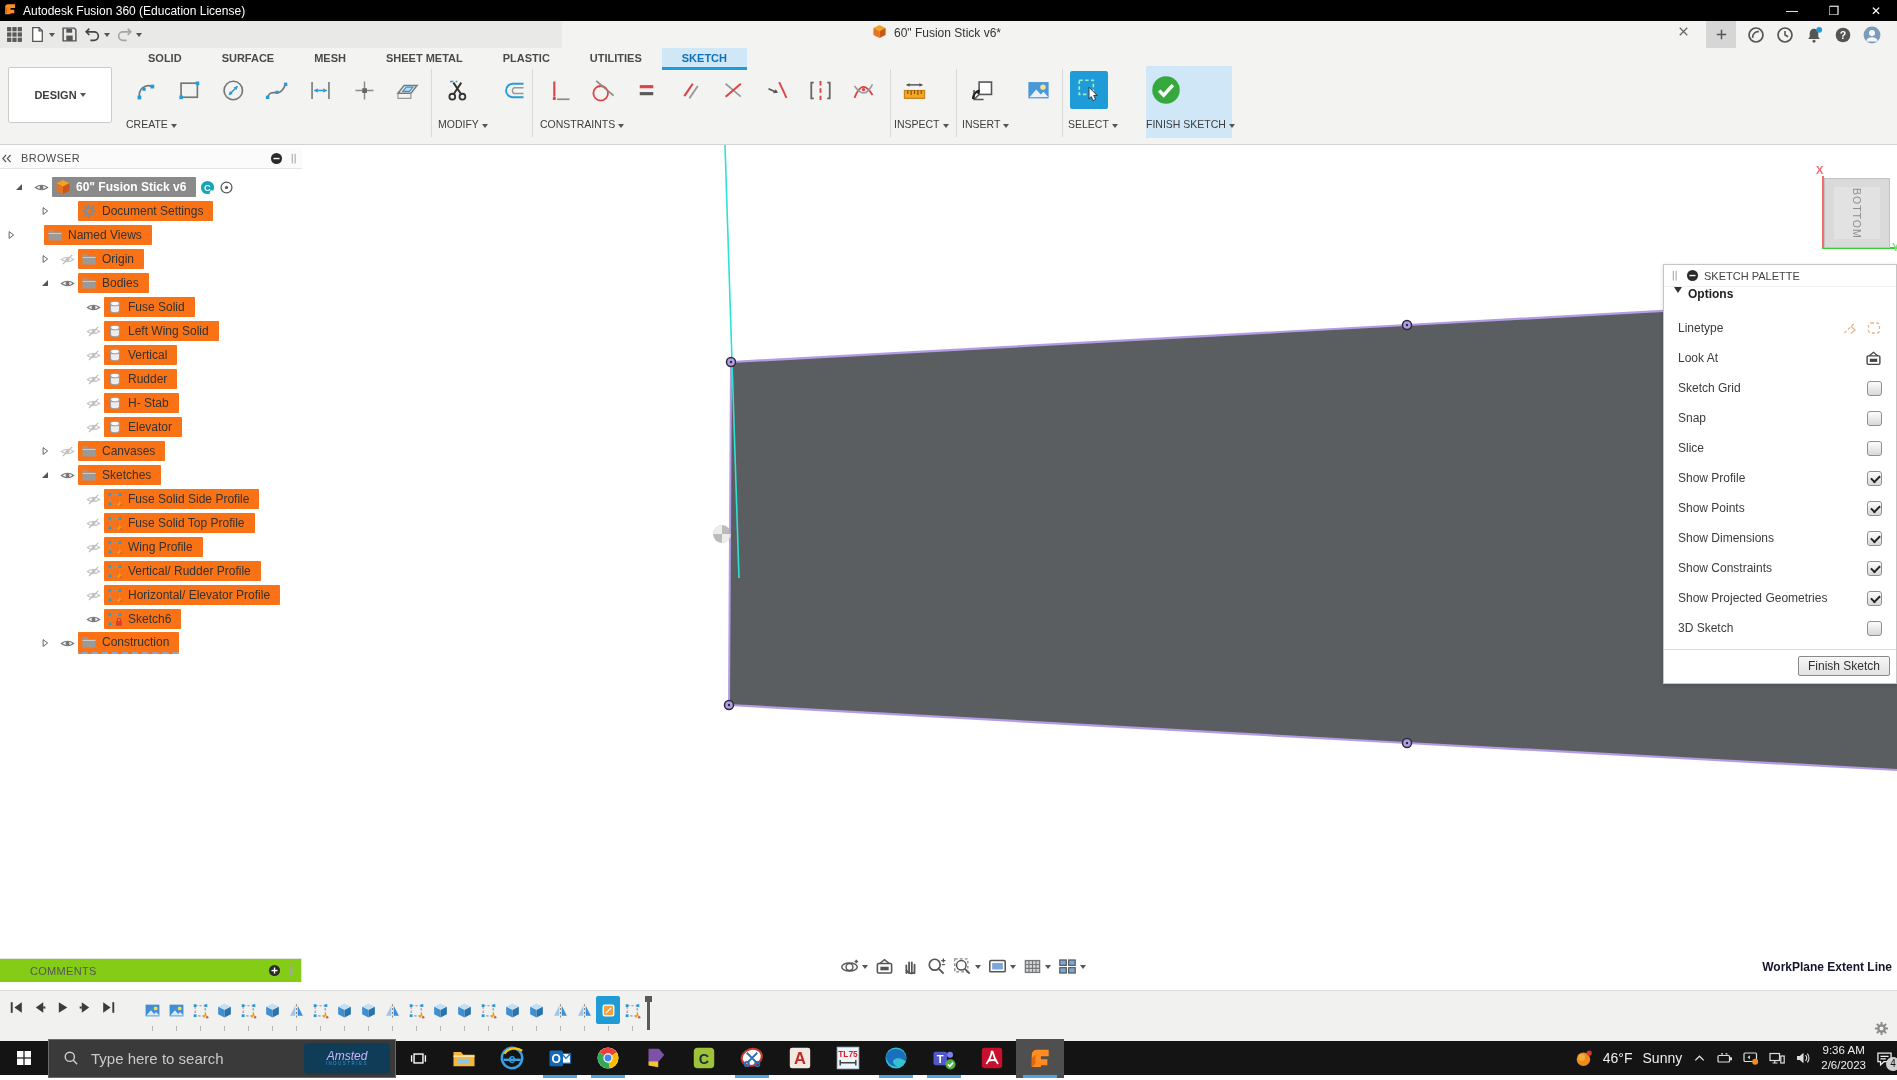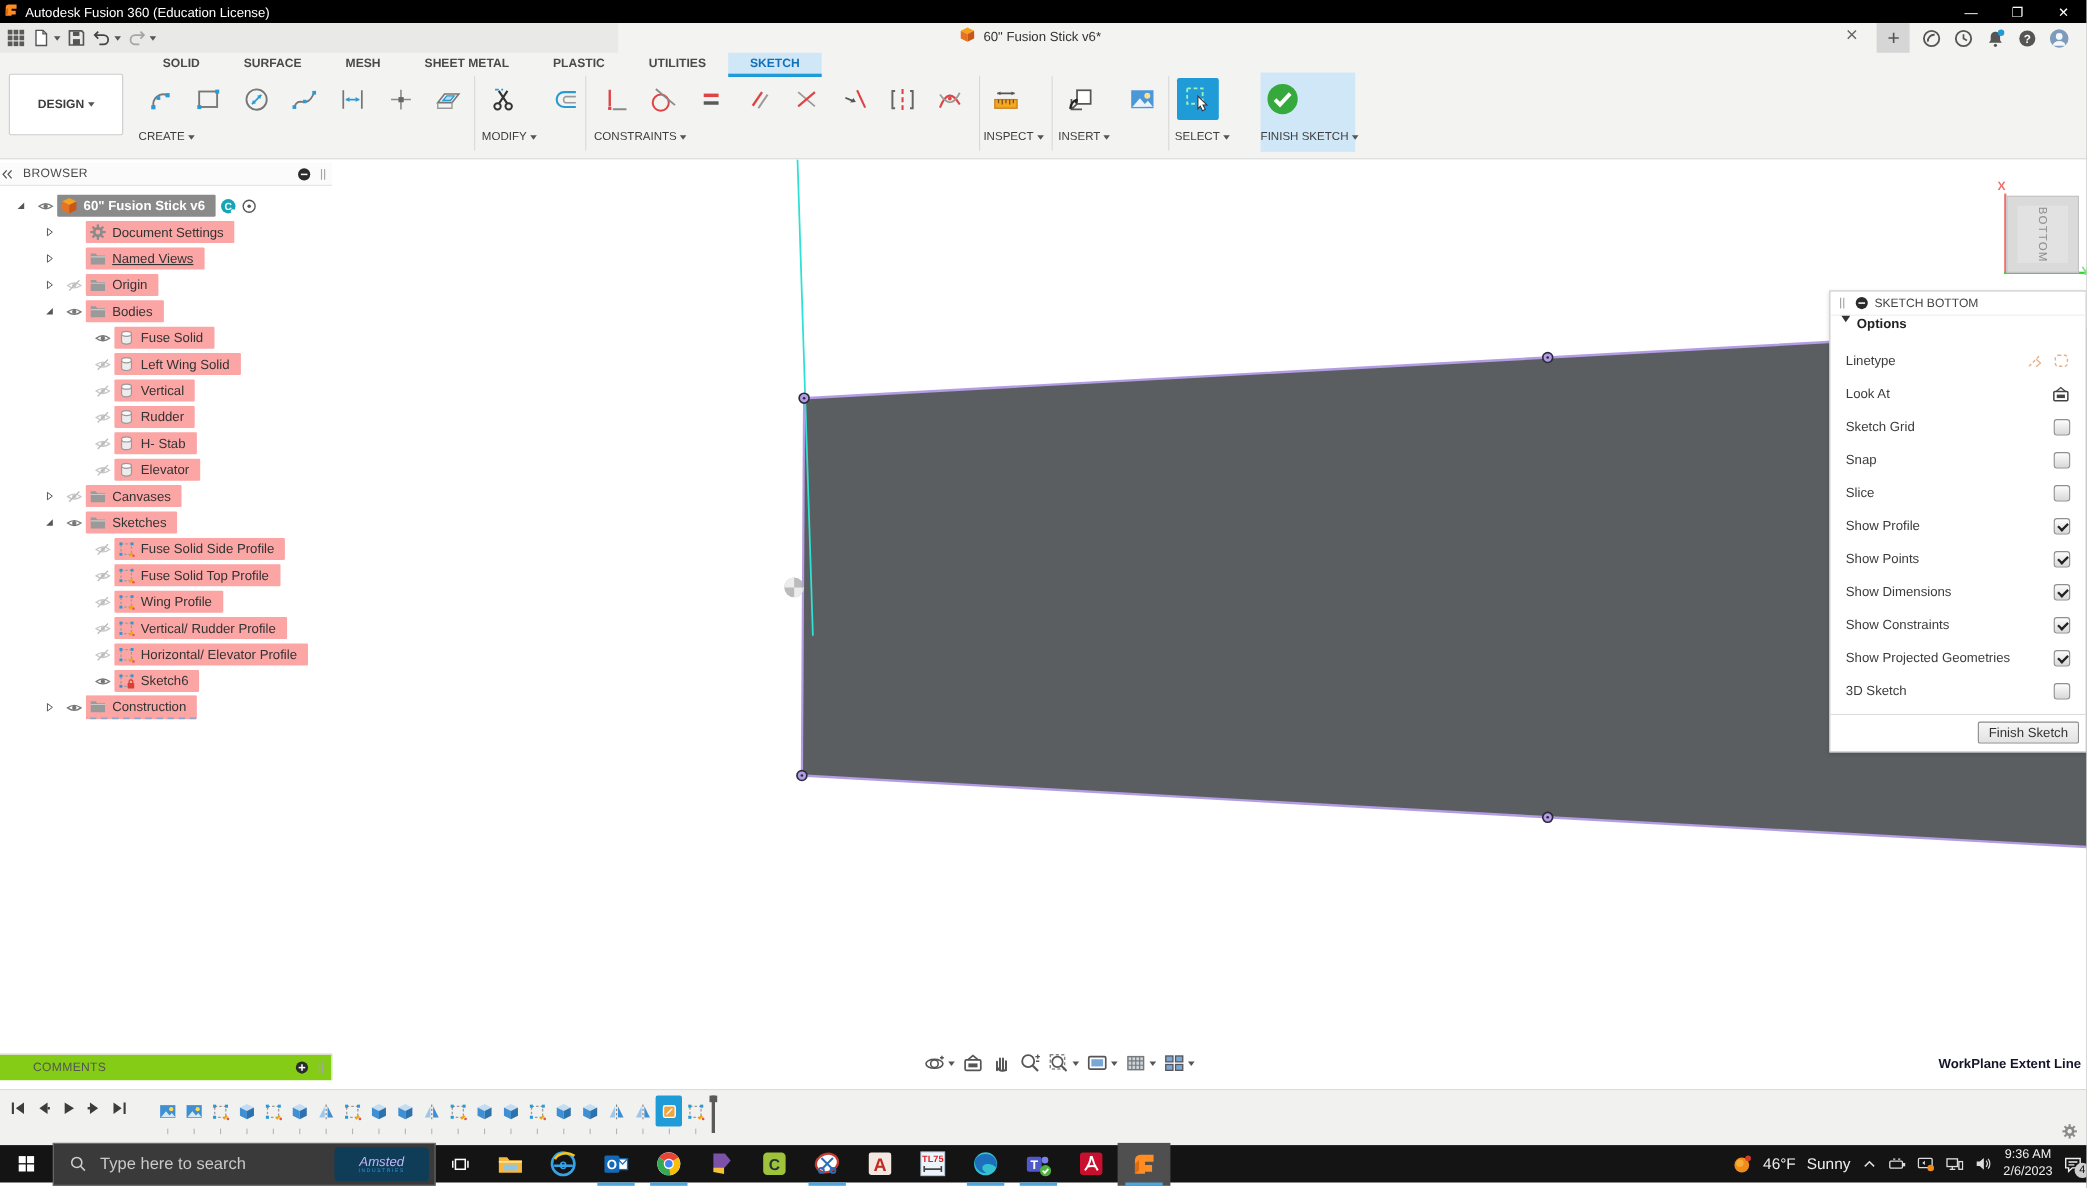--- a/index.html
+++ b/index.html
@@ -36,21 +36,21 @@
   .group.hl{background:#cfe7f7;}
   
   .viewport{position:absolute;top:145px;left:0;width:1897px;height:845px;background:#fff;}
   
   .browser{position:absolute;left:0;top:3px;width:302px;}
   .bheader{height:21px;display:flex;align-items:center;background:#fbfbfb;border-bottom:1px solid #e4e4e4;font-size:11px;color:#4a4a4a;}
   .bheader .ttl{margin-left:8px;letter-spacing:.3px;}
   .bheader .right{margin-left:auto;display:flex;align-items:center;gap:4px;margin-right:2px;}
   .btree{padding-top:6px;}
   .trow{height:24px;display:flex;align-items:center;font-size:12px;color:#333;}
-  .pill{display:flex;align-items:center;gap:5px;background:#fca5a5;padding:2px 10px 2px 3px;border-radius:1px;}
+  .pill{display:flex;align-items:center;gap:5px;background:#f97316;padding:2px 10px 2px 3px;border-radius:1px;}
   .pill.sel{background:#8a8a8a;color:#fff;font-weight:bold;}
   .pill.drop{border-bottom:2px dashed #8ea8cc;}
   .tcell{width:22px;display:flex;justify-content:center;}
   
   .viewcube{position:absolute;left:1800px;top:5px;width:97px;height:118px;}
   .vc-face{position:absolute;left:24px;top:28px;width:66px;height:70px;background:#dadada;border:1px solid #c2c2c2;display:flex;align-items:center;justify-content:center;}
   .vc-face-inner{width:46px;height:52px;background:#e2e2e2;display:flex;align-items:center;justify-content:center;}
   .vc-label{writing-mode:vertical-rl;font-size:10.5px;color:#8f8f8f;letter-spacing:1px;}
   .vc-x{position:absolute;left:16px;top:14px;color:#f26d6d;font-size:11px;font-weight:bold;}
   .vc-y{position:absolute;left:92px;top:91px;color:#7ee07e;font-size:11px;font-weight:bold;}
@@ -620,21 +620,21 @@
                       <rect x="1" y="7" width="3.2" height="2"></rect>
                       <rect x="11.8" y="7" width="3.2" height="2"></rect>
                     </g>
                   </g>
                   <circle cx="8" cy="8" r="3.4" fill="none" stroke="#8a8a8a" stroke-width="2.4"></circle>
                 </svg>
               </span>
               <span>Document Settings</span>
             </span>
           </div>
-          <div class="trow" style="padding-left: 34px; text-decoration: underline;">
+          <div class="trow" style="">
             <span class="tcell">
               <span class="ic">
                 <svg width="12" height="12" viewBox="0 0 16 16" xmlns="http://www.w3.org/2000/svg">
                   <polygon points="5.5,3.5 11.5,8 5.5,12.5" fill="#fff" stroke="#555" stroke-width="1.2"></polygon>
                 </svg>
               </span>
             </span>
             <span class="tcell"></span>
             <span class="pill">
               <span class="ic">
@@ -1089,21 +1089,21 @@
             </span>
           </span>
         <span class="ic" id="palette-minus">
             <span class="ic">
               <svg width="13" height="13" viewBox="0 0 16 16" xmlns="http://www.w3.org/2000/svg">
                 <circle cx="8" cy="8" r="6.8" fill="#2b2b2b"></circle>
                 <rect x="4.3" y="7.2" width="7.4" height="1.7" fill="#fff"></rect>
               </svg>
             </span>
           </span>
-        <span>SKETCH BOTTOM</span>
+        <span>SKETCH PALETTE</span>
       </div>
       <div class="psection">
         <span class="tri-down"></span>
         <span>Options</span>
       </div>
       <div id="palette-rows">
           <div class="prow">
             <span>Linetype</span>
             <span class="ctl">
               <span class="ic">

